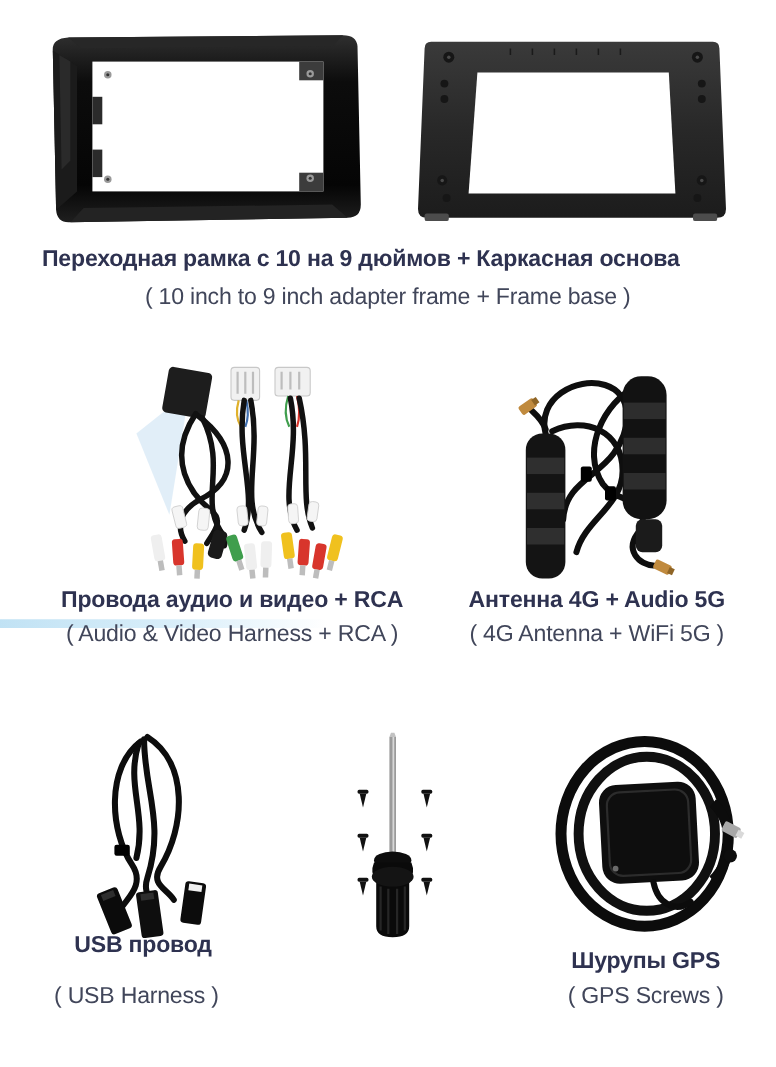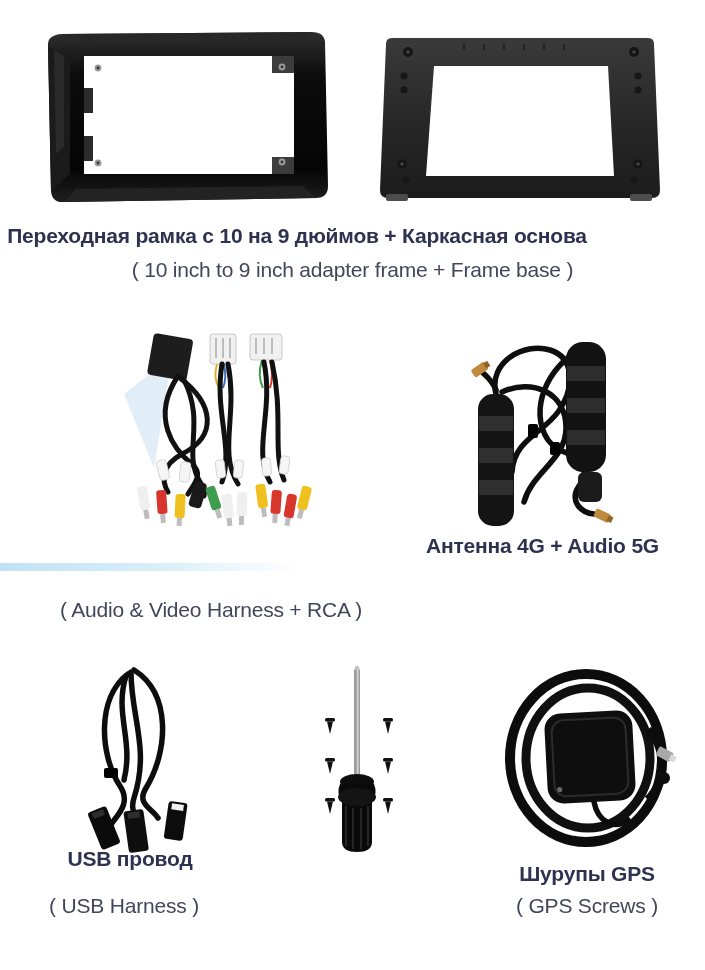--- a/index.html
+++ b/index.html
@@ -4,24 +4,24 @@
 <style>
   html,body{margin:0;padding:0;background:#fff;}
   .page{
     position:relative;width:705px;height:970px;background:#fff;overflow:hidden;
     font-family:"Liberation Sans","DejaVu Sans",sans-serif;
   }
   .abs{position:absolute;}
   .cap{position:absolute;text-align:center;line-height:1.15;white-space:nowrap;}
   .cap.ru{font-weight:700;color:#2e3250;font-size:21px;letter-spacing:-0.2px;}
   .cap.en{font-weight:400;color:#41465a;font-size:21px;letter-spacing:-0.2px;}
-  .cap-frames-ru{left:0;width:594px;top:224px;font-size:21px;}
+  .cap-frames-ru{left:0;width:594px;top:224px;font-size:21px;padding-left:31px;}
   .cap-frames-en{left:0;width:705px;top:258px;font-size:22px;text-align:center;}
   .cap-harness-ru{left:20px;width:382px;top:534px;font-size:20px;}
-  .cap-harness-en{left:15px;width:392px;top:598px;font-size:20px;}
+  .cap-harness-en{left:15px;width:392px;top:565px;font-size:20px;}
   .cap-ant4g-ru{left:405px;width:275px;top:534px;font-size:20px;}
   .cap-ant4g-en{left:405px;width:275px;top:565px;font-size:20px;}
   .cap-usb-ru{left:28px;width:204px;top:847px;font-size:20px;}
   .cap-usb-en{left:22px;width:204px;top:894px;font-size:20px;}
   .cap-screws-ru{left:228px;width:250px;top:862px;font-size:20px;}
   .cap-screws-en{left:222px;width:262px;top:894px;font-size:20px;}
   .cap-gps-ru{left:482px;width:210px;top:862px;font-size:20px;}
   .cap-gps-en{left:482px;width:210px;top:894px;font-size:20px;}
   .stripe{
     position:absolute;left:0;top:563px;width:298px;height:8px;
@@ -223,22 +223,24 @@
     <rect x="105" y="34" width="38" height="15" fill="#2d2d2d"></rect>
     <rect x="105" y="66" width="38" height="15" fill="#2d2d2d"></rect>
     <rect x="105" y="98" width="38" height="15" fill="#2d2d2d"></rect>
     <rect x="116" y="140" width="24" height="30" rx="6" fill="#1b1b1b"></rect>
 
     <rect x="66" y="92" width="10" height="14" rx="2" fill="#000"></rect>
     <rect x="88" y="110" width="10" height="13" rx="2" fill="#000"></rect>
   </svg>
 
   <div class="stripe"></div>
+  <div class="cap ru cap-harness-ru">Провода аудио и видео + RCA</div>
   <div class="cap en cap-harness-en">( Audio &amp; Video Harness + RCA )</div>
   <div class="cap ru cap-ant4g-ru">Антенна 4G + Audio 5G</div>
+  <div class="cap en cap-ant4g-en">( 4G Antenna + WiFi 5G )</div>
 
   <svg class="abs" style="left:76px;top:660px;" width="126" height="198" viewBox="0 0 126 198">
     <g fill="none" stroke="#0d0d0d" stroke-width="5.5" stroke-linecap="round">
       <path d="M52,14 C20,38 24,96 44,126 C56,144 40,156 34,166"></path>
       <path d="M58,10 C96,34 92,92 70,128 C60,144 76,148 82,158"></path>
       <path d="M55,12 C55,58 74,88 58,138 C54,150 60,156 62,160"></path>
       <path d="M50,16 C38,54 58,80 48,120"></path>
     </g>
     <rect x="28" y="108" width="14" height="10" rx="2" fill="#000"></rect>
     <g transform="rotate(-22 28 168)">

